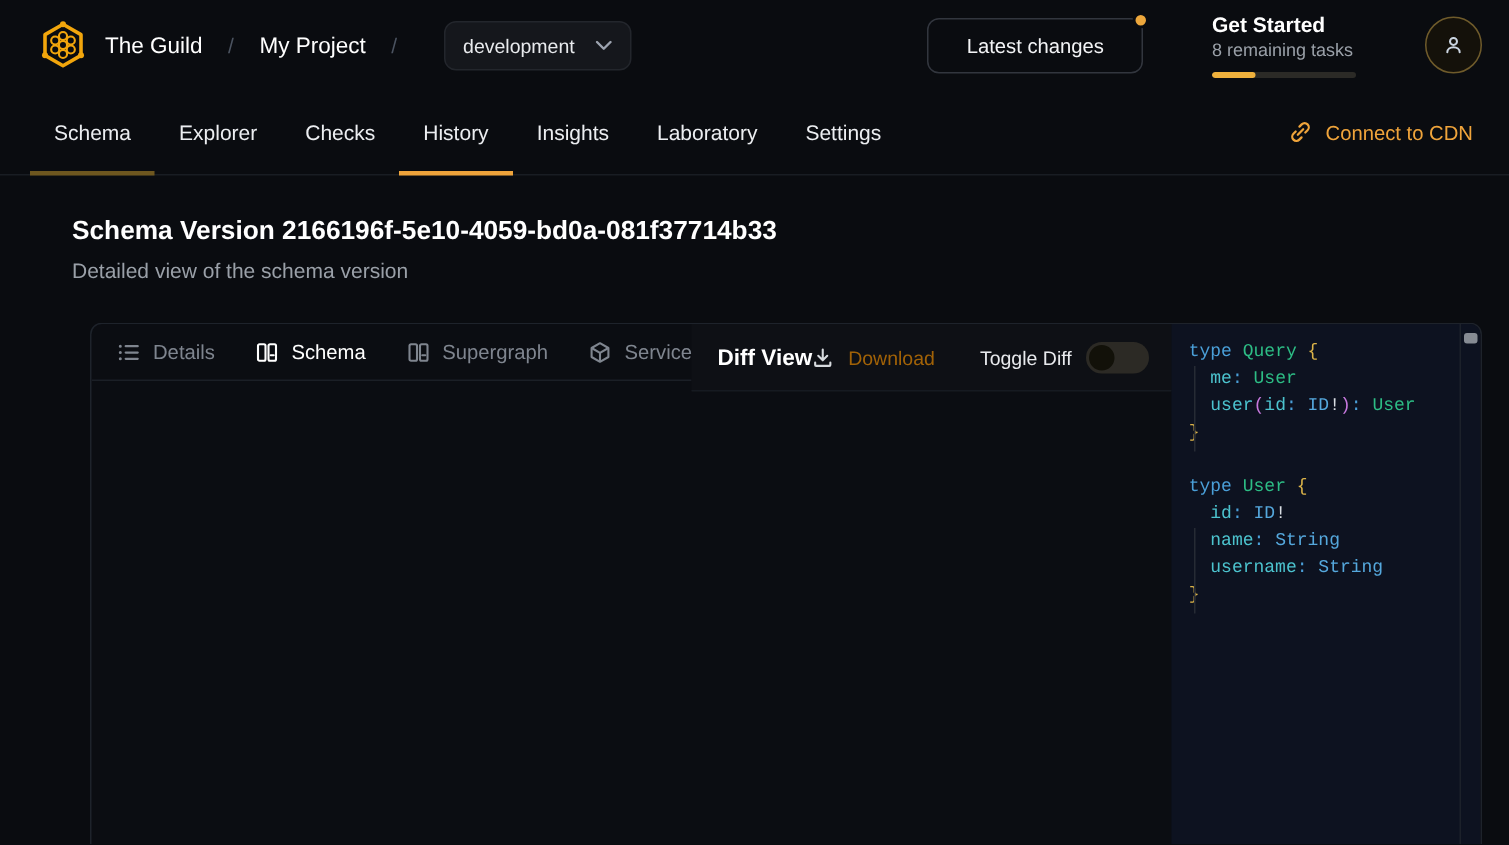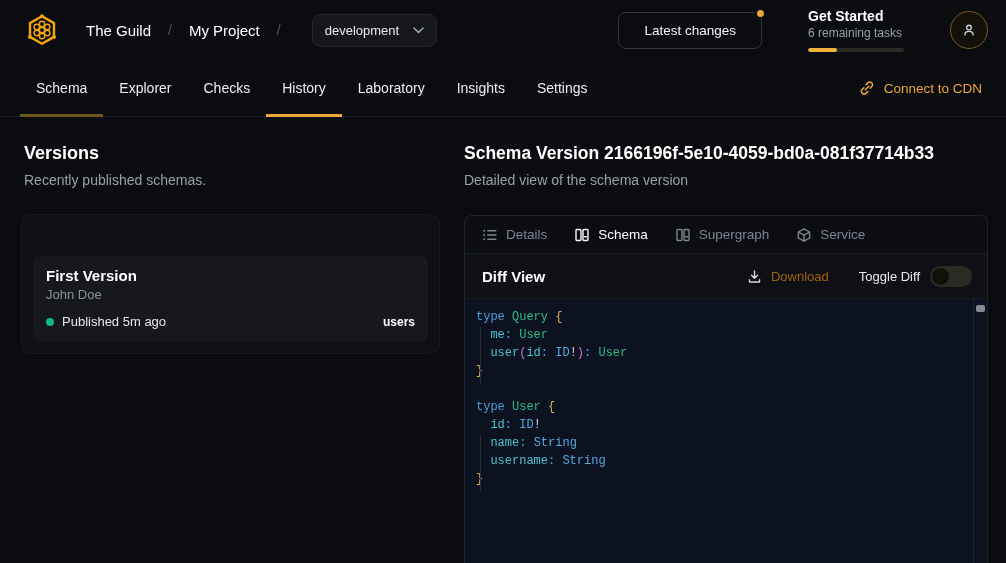--- a/index.html
+++ b/index.html
@@ -8,21 +8,21 @@
     background:#0a0c10; color:#f3f4f6;
     font-family:"Liberation Sans", sans-serif;
     -webkit-font-smoothing:antialiased;
   }
   button { background:none; border:none; color:inherit; font:inherit; cursor:pointer; }
 
   
   .header { height:60px; display:flex; align-items:center; padding:0 18px 0 24px; }
   .hd-left { display:flex; align-items:center; }
   .logo { width:36px; height:36px; display:flex; align-items:center; justify-content:center; margin-right:10px; }
-  .brand { font-size:15px; font-weight:500; color:#fff;margin-left:16px; }
+  .brand { font-size:15px; font-weight:500; color:#fff; }
   .crumb-sep { color:#4b5360; font-size:14px; margin:0 17px; }
   .crumb { font-size:15px; font-weight:500; color:#fff; }
   .target-select {
     margin-left:14px; display:flex; align-items:center; gap:14px;
     background:#15171c; border:1px solid #23262c; border-radius:8px;
     padding:8px 12px; font-size:13px; color:#e8eaed;
   }
   .hd-right { margin-left:auto; display:flex; align-items:center; gap:46px; }
   .latest-btn {
     position:relative; border:1px solid #32363e; border-radius:8px;
@@ -66,22 +66,23 @@
   .v-name { font-size:15px; font-weight:600; color:#fff; line-height:18px; }
   .v-author { font-size:13px; color:#8b919a; margin-top:2px; line-height:15px; }
   .v-meta { display:flex; align-items:center; margin-top:12px; }
   .v-dot { width:8px; height:8px; border-radius:50%; background:#10b981; margin-right:8px; flex:none; }
   .v-status { font-size:13px; color:#e5e7eb; }
   .v-service { margin-left:auto; font-size:12px; font-weight:700; color:#fff; }
 
   .detail-title { font-size:17.5px; font-weight:700; color:#fff; line-height:20px; white-space:nowrap; }
   .panel {
     margin-top:27px; flex:1; border:1px solid #1e232b; border-bottom:none;
-    border-radius:8px 8px 0 0; display:flex; flex-direction:column; overflow:hidden;
+    border-radius:8px 8px 0 0; display:flex; overflow:hidden;
     background:#0b0d12;
+    margin-left:12px;
   }
   .panel-tabs { height:38px; flex:none; display:flex; align-items:center; gap:27px; padding-left:17px; border-bottom:1px solid #1b1f26; }
   .p-tab { display:flex; align-items:center; gap:8px; font-size:13.5px; font-weight:500; color:#7f858f; }
   .p-tab.active { color:#fff; }
   .diff-bar { height:45px; flex:none; display:flex; align-items:center; padding:0 15px 0 17px; background:#0e1015; border-bottom:1px solid #161a21; }
   .diff-title { font-size:15px; font-weight:700; color:#fff; }
   .diff-actions { margin-left:auto; display:flex; align-items:center; }
   .download-btn { display:flex; align-items:center; gap:9px; font-size:13px; color:#a16207; }
   .toggle-label { font-size:13px; color:#e8eaed; margin-left:30px; }
   .toggle { width:42px; height:21px; border-radius:11px; background:#2c2a25; margin-left:10px; position:relative; }
@@ -142,21 +143,21 @@
     </button>
   </div>
 
   <div class="hd-right">
     <button class="latest-btn">
       <span>Latest changes</span>
       <span class="latest-dot"></span>
     </button>
     <div class="get-started">
       <div class="gs-title">Get Started</div>
-      <div class="gs-sub">6 remaining tasks</div>
+      <div class="gs-sub">8 remaining tasks</div>
       <div class="gs-track">
         <div class="gs-fill" style="width: 30%;"></div>
       </div>
     </div>
     <button class="avatar">
       <span class="icon">
         <svg width="18" height="18" viewBox="0 0 24 24" fill="none" stroke="#cbd5e1" stroke-width="1.8" stroke-linecap="round">
           <circle cx="12" cy="8.8" r="3.1"></circle>
           <path d="M6.5 18.5c0-3 2.5-4.6 5.5-4.6s5.5 1.6 5.5 4.6"></path>
         </svg>
@@ -172,59 +173,43 @@
   <button class="nav-tab">
       <span>Explorer</span>
     </button>
   <button class="nav-tab">
       <span>Checks</span>
     </button>
   <button class="nav-tab active">
       <span>History</span>
     </button>
   <button class="nav-tab">
+      <span>Insights</span>
+    </button>
+  <button class="nav-tab">
       <span>Laboratory</span>
-    </button>
-  <button class="nav-tab">
-      <span>Insights</span>
     </button>
   <button class="nav-tab">
       <span>Settings</span>
     </button>
 
   <button class="cdn-link">
     <span class="icon">
       <svg width="16" height="16" viewBox="0 0 16 16" fill="none" stroke="#efa43b" stroke-width="1.5" stroke-linecap="round">
         <path d="M6.2 9.8 9.8 6.2"></path>
         <path d="M7.3 4.4l1.5-1.5a2.75 2.75 0 0 1 3.9 3.9L11.2 8.3"></path>
         <path d="M8.7 11.6l-1.5 1.5a2.75 2.75 0 0 1-3.9-3.9L4.8 7.7"></path>
       </svg>
     </span>
     <span>Connect to CDN</span>
   </button>
 </nav>
 
 <main class="main">
 
-  <section class="col-left">
-    <h1 class="sect-title">Versions</h1>
-    <p class="sect-sub">Recently published schemas.</p>
-
-    <div class="versions-card">
-      <div class="version-item">
-        <div class="v-name">First Version</div>
-        <div class="v-author">John Doe</div>
-        <div class="v-meta">
-          <span class="v-dot"></span>
-          <span class="v-status">Published 5m ago</span>
-          <span class="v-service">users</span>
-        </div>
-      </div>
-    </div>
-  </section>
 
   <section class="col-right">
     <h1 class="detail-title">Schema Version 2166196f-5e10-4059-bd0a-081f37714b33</h1>
     <p class="sect-sub">Detailed view of the schema version</p>
 
     <div class="panel">
 
       <div class="panel-tabs">
         <button class="p-tab">
           <span class="icon">

